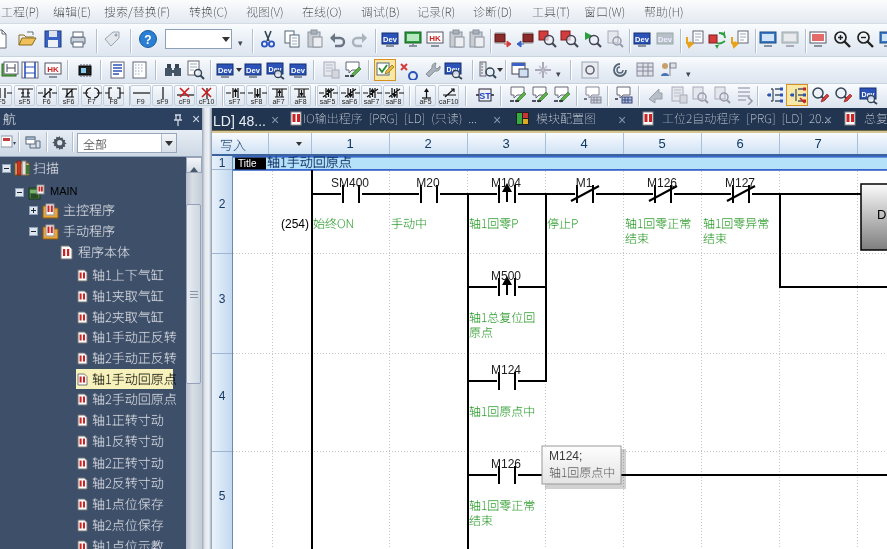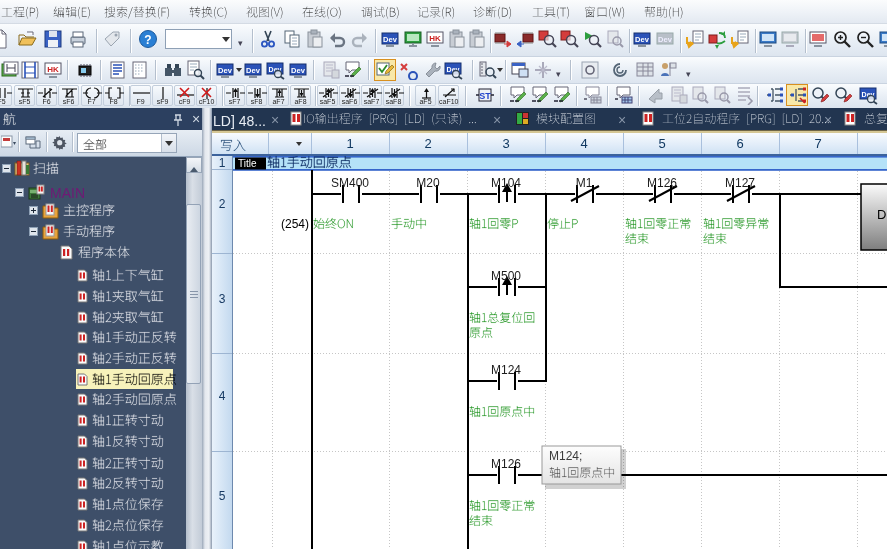--- a/index.html
+++ b/index.html
@@ -290,21 +290,21 @@
   </svg>
 <svg class="abs" style="left:77px;top:498px" width="11" height="13">
     <use href="#i-pgm2"></use>
   </svg>
 <svg class="abs" style="left:77px;top:519px" width="11" height="13">
     <use href="#i-pgm2"></use>
   </svg>
 <svg class="abs" style="left:77px;top:540px" width="11" height="13">
     <use href="#i-pgm2"></use>
   </svg>
-<div class="abs" style="left:50px;top:185px;color:#701a75;font-size:14px">MAIN</div>
+<div class="abs" style="left:50px;top:185px;color:#000000;font-size:11px">MAIN</div>
 <svg width="0" height="0" style="position:absolute">
 <defs>
 <symbol id="i-scan" viewBox="0 0 17 17">
         <rect x="1" y="3" width="14" height="12" fill="#e8c87c" stroke="#7a5c20"></rect>
         <rect x="3" y="1" width="4" height="14" fill="#cc3322" stroke="#661111" stroke-width=".5"></rect>
         <rect x="8" y="1" width="4" height="14" fill="#e8e4da" stroke="#777"></rect>
         <rect x="12" y="5" width="3" height="9" fill="#3a7a33"></rect>
       </symbol>
 <symbol id="i-main" viewBox="0 0 17 17">
         <rect x="1" y="4" width="11" height="11" fill="#3e7a3a" stroke="#1c3a1a"></rect>

